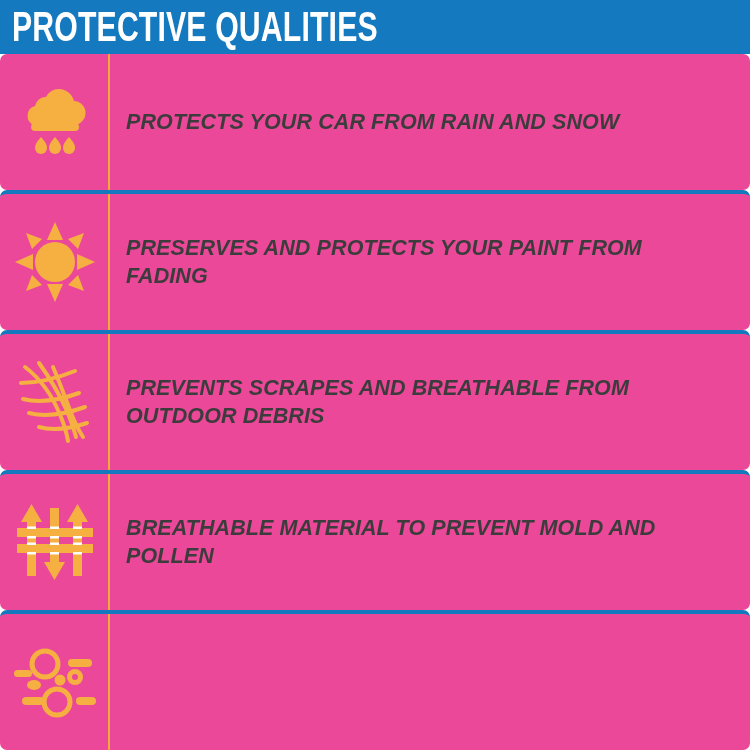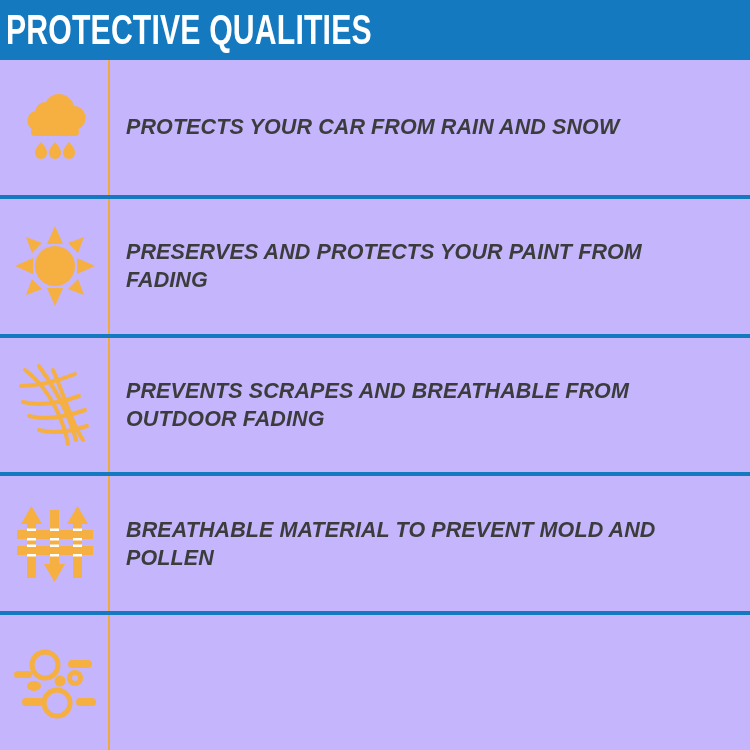--- a/index.html
+++ b/index.html
@@ -18,25 +18,25 @@
     width: 750px;
     height: 750px;
     display: flex;
     flex-direction: column;
     background: #ffffff;
     position: relative;
   }
 
   
   .header {
-    height: 60px;
+    height: 54px;
     background: #1479bf;
     display: flex;
     align-items: center;
-    padding-left: 6px;
+    padding-left: 12px;
     box-sizing: border-box;
     flex: 0 0 auto;
   }
   .header-title {
     color: #ffffff;
     font-family: "Liberation Sans Narrow", "Liberation Sans", sans-serif;
     font-weight: 700;
     font-size: 42px;
     line-height: 42px;
     letter-spacing: 0.2px;
@@ -50,23 +50,24 @@
     flex: 1 1 auto;
     display: flex;
     flex-direction: column;
     min-height: 0;
   }
   .row {
     flex: 1 1 0;
     display: flex;
     align-items: stretch;
     position: relative;
-    background: #c4b5fd;
+    background: #ec4899;
     border-top: 4px solid #1479bf;
     min-height: 0;
+    border-radius: 7px;
   }
   .row:first-child {
     border-top: none;
   }
 
   .icon-cell {
     flex: 0 0 110px;
     display: flex;
     align-items: center;
     justify-content: center;
@@ -175,21 +176,21 @@
             <path d="M8 26 C24 26 42 22 62 14"></path>
             <path d="M10 42 C26 46 44 44 66 36"></path>
             <path d="M16 56 C32 60 50 58 72 50"></path>
             <path d="M26 70 C40 74 56 72 74 66"></path>
           </g>
         </svg>
       </div>
       <div class="text-cell">
         <div class="feature-text">
           <span>PREVENTS SCRAPES AND BREATHABLE FROM</span><br>
-          <span>OUTDOOR FADING</span>
+          <span>OUTDOOR DEBRIS</span>
         </div>
       </div>
     </div>
 
     <div class="row">
       <div class="icon-cell">
         <svg class="icon" width="80" height="84" viewBox="0 0 80 84">
           <g class="amber">
 
             <rect x="12" y="18" width="9" height="58"></rect>

